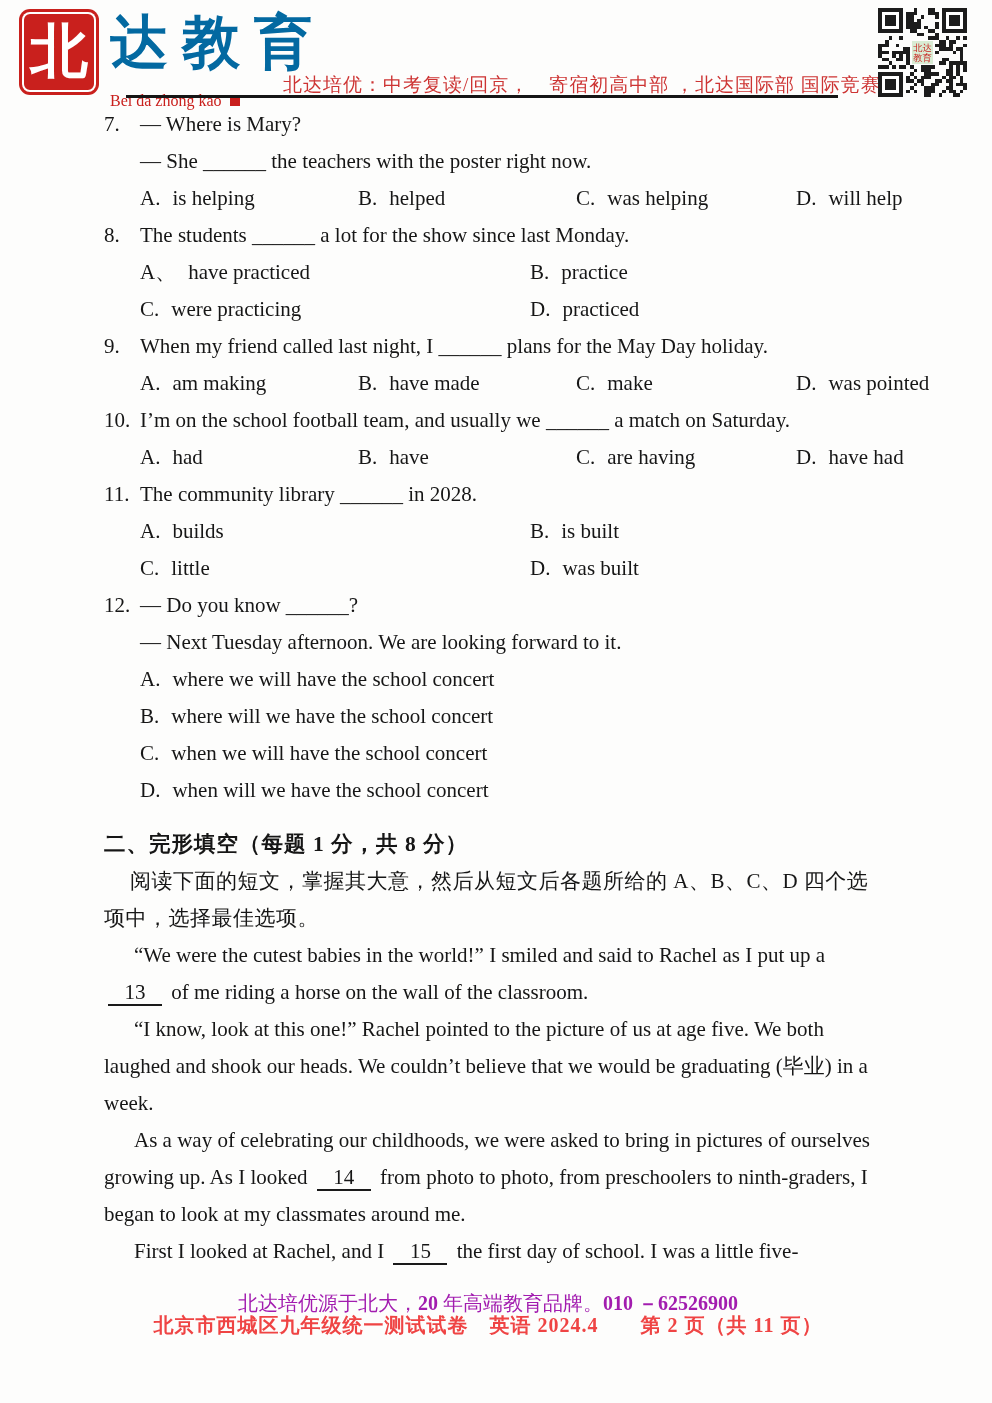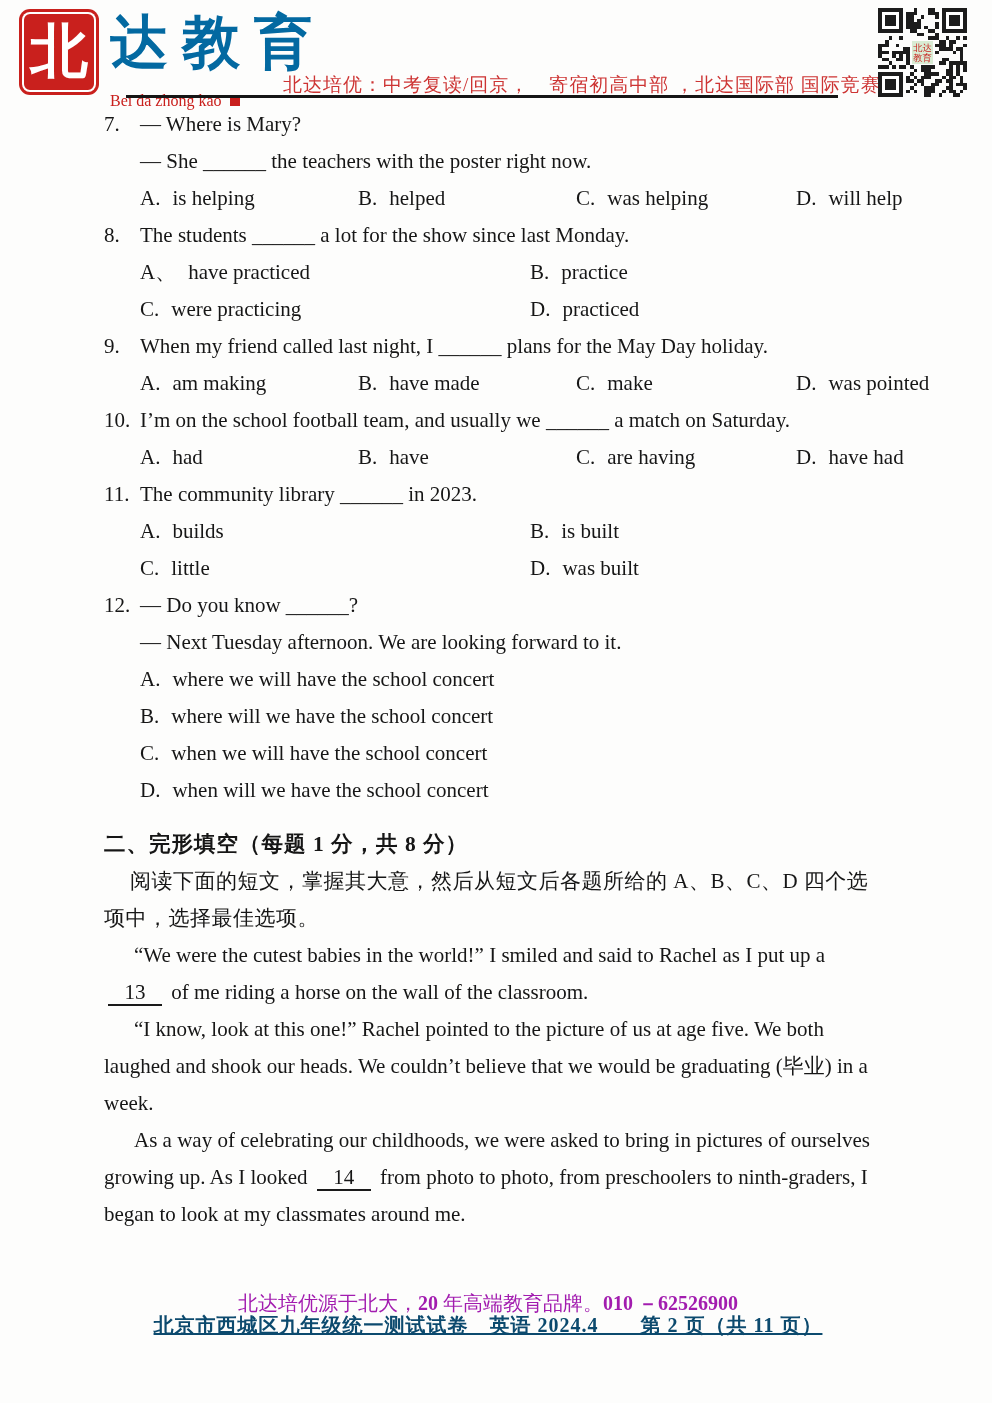--- a/index.html
+++ b/index.html
@@ -44,21 +44,21 @@
   .instruction { text-indent:26px; letter-spacing:0.5px; }
   .para { text-indent:30px; }
   .blank {
     display:inline-block; min-width:54px; text-align:center; text-indent:0;
     border-bottom:2px solid #1a1a1a; line-height:23px; margin:0 4px;
   }
   
   .footer { position:absolute; left:104px; top:1292px; width:768px; text-align:center; }
   .footer-red { color:#a21caf; font-size:20px; line-height:22px; }
   .footer-red .fbold { font-weight:700; }
-  .footer-black { color:#0c4a6e; font-size:20px; font-weight:700; line-height:23px; letter-spacing:1px;text-decoration:underline; }
+  .footer-black { color:#ef4444; font-size:20px; font-weight:700; line-height:23px; letter-spacing:1px; }
 </style>
 </head>
 <body>
 
 <div class="page">
 
   <div class="logo-wrap">
     <div class="seal">
       <span>北</span>
     </div>
@@ -285,41 +285,42 @@
             <div class="option"><span class="olabel">B.</span><span class="otext">have made</span></div>
             <div class="option"><span class="olabel">C.</span><span class="otext">make</span></div>
             <div class="option"><span class="olabel">D.</span><span class="otext">was pointed</span></div>
           </div></div>
         <div class="question"><span class="qnum">10.</span><span class="qline">I’m on the school football team, and usually we ______ a match on Saturday.</span><div class="opts opt-row">
             <div class="option"><span class="olabel">A.</span><span class="otext">had</span></div>
             <div class="option"><span class="olabel">B.</span><span class="otext">have</span></div>
             <div class="option"><span class="olabel">C.</span><span class="otext">are having</span></div>
             <div class="option"><span class="olabel">D.</span><span class="otext">have had</span></div>
           </div></div>
-        <div class="question"><span class="qnum">11.</span><span class="qline">The community library ______ in 2023.</span><div class="opts opt-cols">
+        <div class="question"><span class="qnum">11.</span><span class="qline">The community library ______ in 2028.</span><div class="opts opt-cols">
             <div class="option"><span class="olabel">A.</span><span class="otext">builds</span></div>
             <div class="option"><span class="olabel">B.</span><span class="otext">is built</span></div>
             <div class="option"><span class="olabel">C.</span><span class="otext">little</span></div>
             <div class="option"><span class="olabel">D.</span><span class="otext">was built</span></div>
           </div></div>
         <div class="question"><span class="qnum">12.</span><span class="qline">— Do you know ______?</span><div class="qline">— Next Tuesday afternoon. We are looking forward to it.</div><div class="opts opt-list">
             <div class="option"><span class="olabel">A.</span><span class="otext">where we will have the school concert</span></div>
             <div class="option"><span class="olabel">B.</span><span class="otext">where will we have the school concert</span></div>
             <div class="option"><span class="olabel">C.</span><span class="otext">when we will have the school concert</span></div>
             <div class="option"><span class="olabel">D.</span><span class="otext">when will we have the school concert</span></div>
           </div></div>
       </div>
 
     <div class="sec-head">二、完形填空（每题 1 分，共 8 分）</div>
     <div class="instruction">阅读下面的短文，掌握其大意，然后从短文后各题所给的 A、B、C、D 四个选项中，选择最佳选项。</div>
 
     <div id="cloze-passage">
         <p class="para">“We were the cutest babies in the world!” I smiled and said to Rachel as I put up a <span class="blank">13</span> of me riding a horse on the wall of the classroom.</p>
         <p class="para">“I know, look at this one!” Rachel pointed to the picture of us at age five. We both laughed and shook our heads. We couldn’t believe that we would be graduating (毕业) in a week.</p>
         <p class="para">As a way of celebrating our childhoods, we were asked to bring in pictures of ourselves growing up. As I looked <span class="blank">14</span> from photo to photo, from preschoolers to ninth-graders, I began to look at my classmates around me.</p>
+        <p class="para">First I looked at Rachel, and I <span class="blank">15</span> the first day of school. I was a little five-</p>
       </div>
   </div>
 
   <div class="footer">
     <div class="footer-red" id="footer-red"><span>北达培优源于北大，</span><span class="fbold">20</span><span> 年高端教育品牌。</span><span class="fbold">010 －62526900</span></div>
     <div class="footer-black">北京市西城区九年级统一测试试卷　英语 2024.4　　第 2 页（共 11 页）</div>
   </div>
 
 </div>
 

